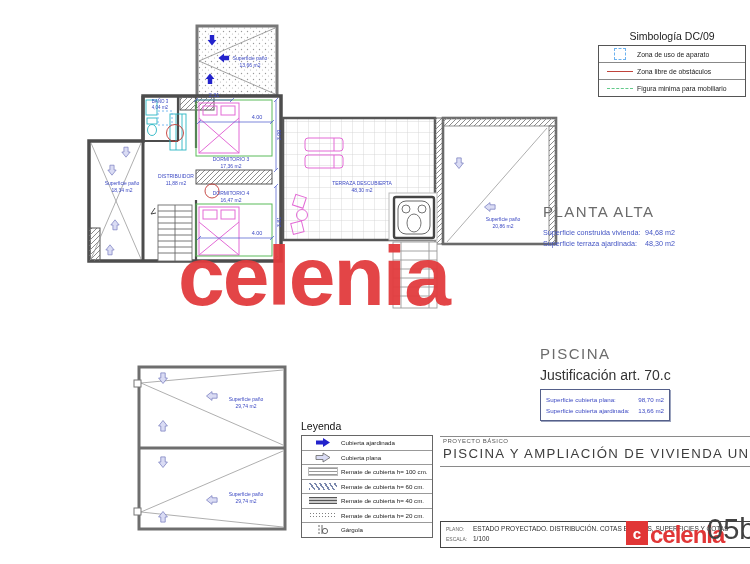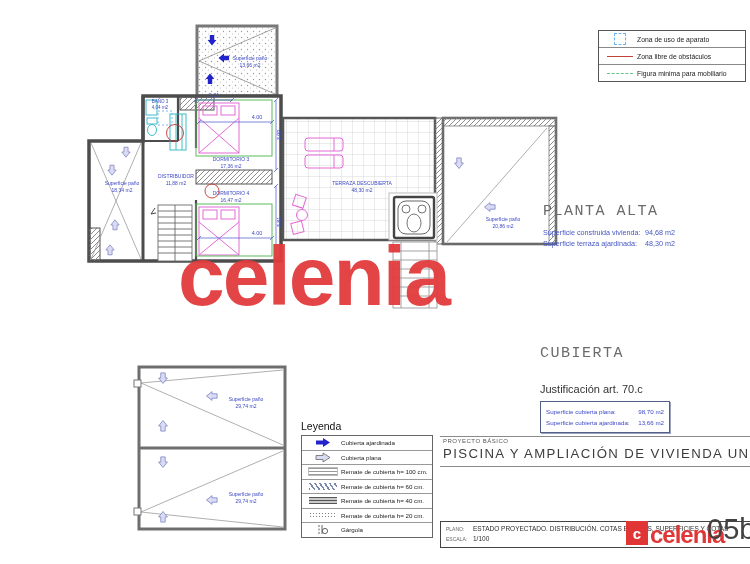--- a/index.html
+++ b/index.html
@@ -25,26 +25,26 @@
   .sim-row{display:flex;align-items:center;height:16px;border-bottom:1px solid #888;padding:0 4px;}
   .sim-row:last-child{border-bottom:none;}
   .sim-ic{width:34px;display:flex;justify-content:center;}
   .sim-row .lbl{font-size:6.8px;color:#222;}
   .ic-zone{width:10px;height:10px;border:1.4px dashed #6db2ef;}
   .ic-redline{width:26px;border-top:1.6px solid #c0433b;}
   .ic-greenline{width:26px;border-top:1.6px dashed #63c98a;}
 
   
   .pa{position:absolute;left:543px;top:203px;}
-  .section-title{font-size:15px;color:#6b6b6b;letter-spacing:1.5px;font-family:Liberation Mono, monospace;}
+  .section-title{font-size:15px;color:#6b6b6b;letter-spacing:1.5px;}
   .pa-rows{margin-top:7px;font-size:7.2px;color:#4455c4;line-height:11px;}
   .pa-row{display:flex;align-items:flex-end;}
   .pa-row .l{width:102px;}
   .cu{position:absolute;left:540px;top:345px;}
-  .cu-sub{font-size:11px;color:#333;margin-top:21px;}
+  .cu-sub{font-size:14px;color:#333;margin-top:5px;}
   .cu-box{margin-top:6px;width:118px;border:1.4px solid #55608a;box-shadow:1px 1px 0 #9aa2bd;
           padding:4px 5px;font-size:6.2px;color:#3c49c3;}
   .cu-row{display:flex;justify-content:space-between;line-height:11px;}
 
   
   .leyenda{position:absolute;left:301px;top:420px;width:132px;}
   .ley-title{font-size:10.5px;color:#111;margin-bottom:3px;}
   .ley-box{border:1px solid #666;background:#fff;}
   .ley-row{display:flex;align-items:center;height:13.5px;border-bottom:1px solid #999;padding:0 3px;}
   .ley-row:last-child{border-bottom:none;}
@@ -251,20 +251,21 @@
       <div>29,74 m2</div>
   </div>
 
   <span class="dim" style="left:214px;top:92px;">2.31</span>
   <span class="dim" style="left:257px;top:114px;">4.00</span>
   <span class="dim vert" style="left:279px;top:135px;">3.99</span>
   <span class="dim" style="left:257px;top:230px;">4.00</span>
   <span class="dim vert" style="left:279px;top:222px;">3.81</span>
 
   <div class="simbologia">
+    <div class="sim-title">Simbología DC/09</div>
     <div class="sim-box">
       <div class="sim-row">
         <span class="sim-ic">
             <span class="ic-zone"></span>
           </span>
         <span class="lbl">Zona de uso de aparato</span>
       </div>
       <div class="sim-row">
         <span class="sim-ic">
             <span class="ic-redline"></span>
@@ -288,21 +289,21 @@
         <span>94,68 m2</span>
       </div>
       <div class="pa-row">
         <span class="l">Superficie terraza ajardinada:</span>
         <span>48,30 m2</span>
       </div>
     </div>
   </div>
 
   <div class="cu">
-    <div class="section-title">CUBIERTA</div>
+    <div class="section-title">PISCINA</div>
     <div class="cu-sub">Justificación art. 70.c</div>
     <div class="cu-box">
       <div class="cu-row">
         <span>Superficie cubierta plana:</span>
         <span>98,70 m2</span>
       </div>
       <div class="cu-row">
         <span>Superficie cubierta ajardinada:</span>
         <span>13,66 m2</span>
       </div>

